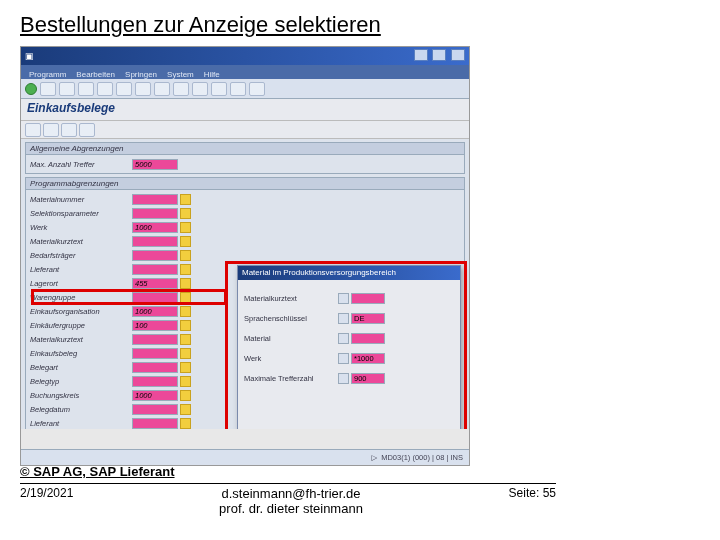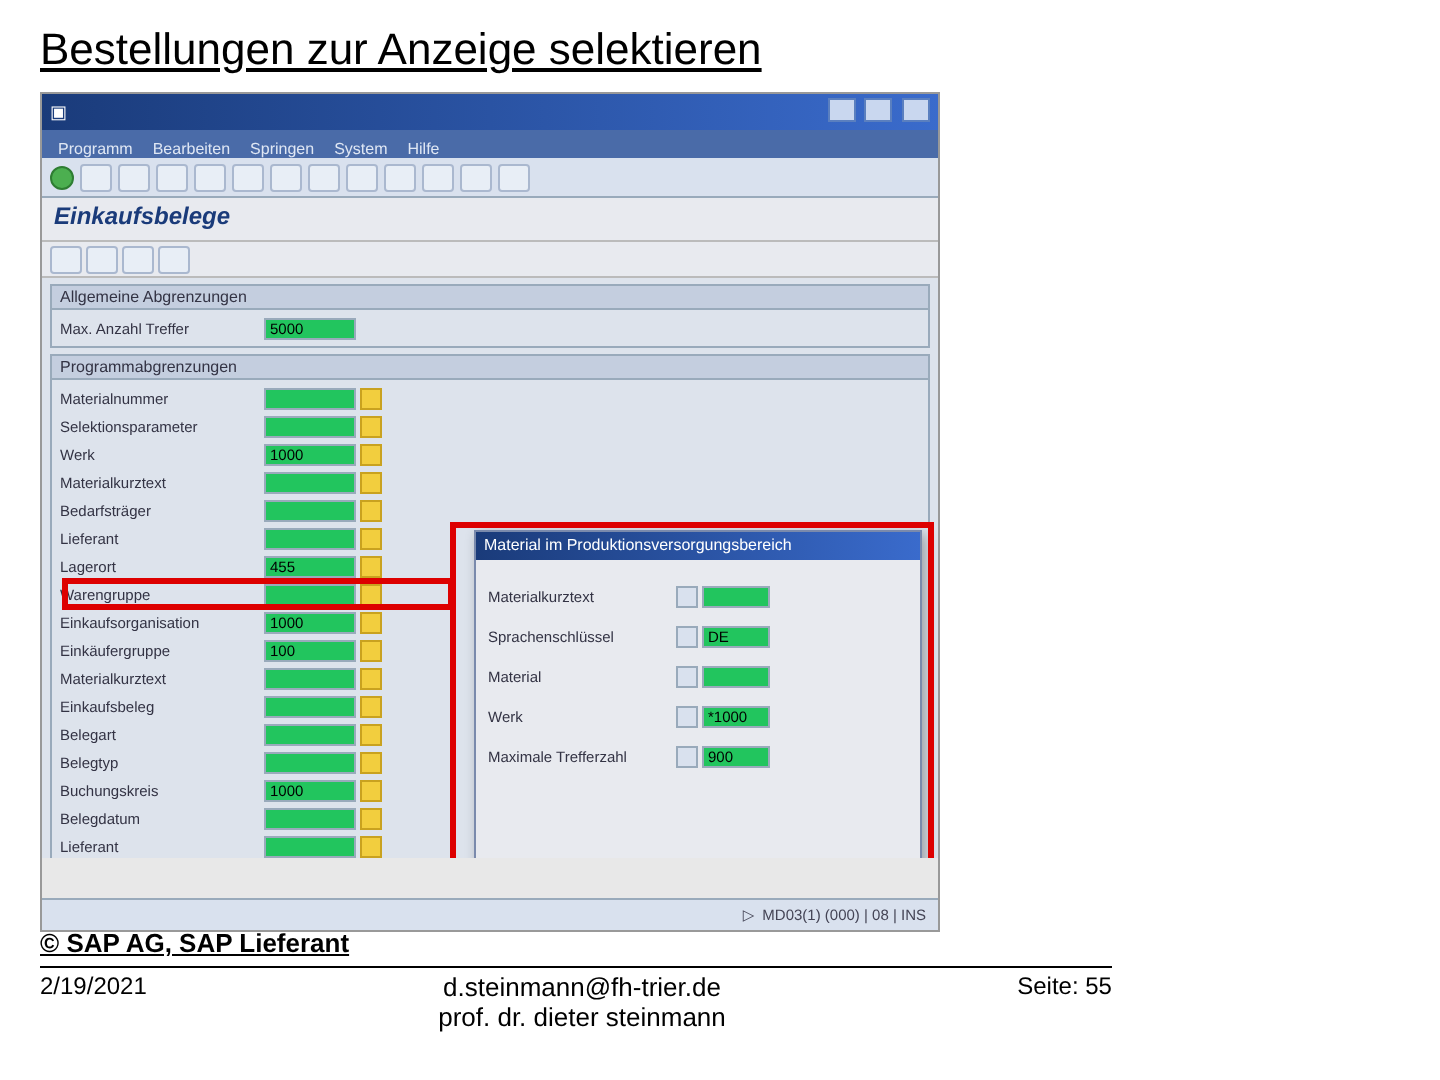--- a/index.html
+++ b/index.html
@@ -13,26 +13,26 @@
   .sap-logo-area { height: 20px; background: linear-gradient(to right,#c4d2ea,#7aa0d6); display: flex; align-items: center; justify-content: space-between; padding: 0 6px; }
   .sap-logo-area .sap-logo { width: 48px; height: 14px; background: #0b4f9b; color: #fff; font-weight: bold; font-size: 9px; text-align: center; line-height: 14px; font-style: italic; letter-spacing: 1px; }
   .sap-menubar { height: 14px; background: #4a6ba8; color: #dfe7f4; display: flex; gap: 10px; padding: 0 8px; align-items: flex-end; font-size: 8px; }
   .sap-toolbar { height: 20px; background: #d9e1ee; border-bottom: 1px solid #9ab; display: flex; align-items: center; gap: 3px; padding: 0 4px; }
   .tbtn { width: 16px; height: 14px; background: #e8eef6; border: 1px solid #aab8cf; display: inline-block; border-radius: 2px; }
   .tbtn.green { background: #4caf50; border-color: #2e7d32; border-radius: 50%; width: 12px; height: 12px; }
   .sap-subtitle { height: 22px; background: #e8eaef; padding: 2px 6px; color: #1a3b7a; font-style: italic; font-size: 12px; font-weight: bold; border-bottom: 1px solid #bbb; }
   .sap-subtoolbar { height: 18px; background: #e8eaef; border-bottom: 1px solid #bbb; display: flex; gap: 2px; padding: 0 4px; align-items: center; }
 
   .sap-body { position: relative; background: #dde3ec; height: calc(100% - 18px - 20px - 14px - 20px - 22px - 18px - 16px); overflow: hidden; }
-  .group-box { margin: 3px 4px; border: 1px solid #9ab; background: #dde3ec; }
+  .group-box { margin: 3px 4px; border: 1px solid #9ab; background: #dde3ec; font-style: italic; }
   .group-title { background: #c4cedf; font-size: 8px; padding: 1px 4px; color: #334; border-bottom: 1px solid #9ab; }
   .group-body { padding: 2px 4px; }
   .row { display: flex; align-items: center; height: 14px; gap: 2px; }
   .lbl { width: 100px; font-size: 7.5px; color: #334; white-space: nowrap; overflow: hidden; }
-  .txt { width: 46px; height: 11px; background: #22c55e; border: 1px solid #9ab; font-size: 7.5px; padding: 0 2px; display: inline-block; }
+  .txt { width: 46px; height: 11px; background: #ec4899; border: 1px solid #9ab; font-size: 7.5px; padding: 0 2px; display: inline-block; }
   .sq { width: 11px; height: 11px; background: #f2ce3e; border: 1px solid #c9a21f; display: inline-block; }
 
   .popup { position: absolute; top: 126px; left: 216px; width: 224px; height: 214px; background: #e8eaef; border: 1px solid #7a8aac; box-shadow: 2px 2px 6px rgba(0,0,0,0.3); }
   .popup-title { height: 14px; background: linear-gradient(to right,#1a3b7a,#3a6bcc); color: #fff; font-size: 8px; padding: 0 4px; line-height: 14px; }
   .popup-body { padding: 6px 6px 2px 6px; }
   .popup .row .lbl { width: 88px; }
   .popup .row .txt { width: 34px; }
   .popup .row .sq { margin-left: 4px; }
   .popup .row { height: 16px; margin: 4px 0; }
 

